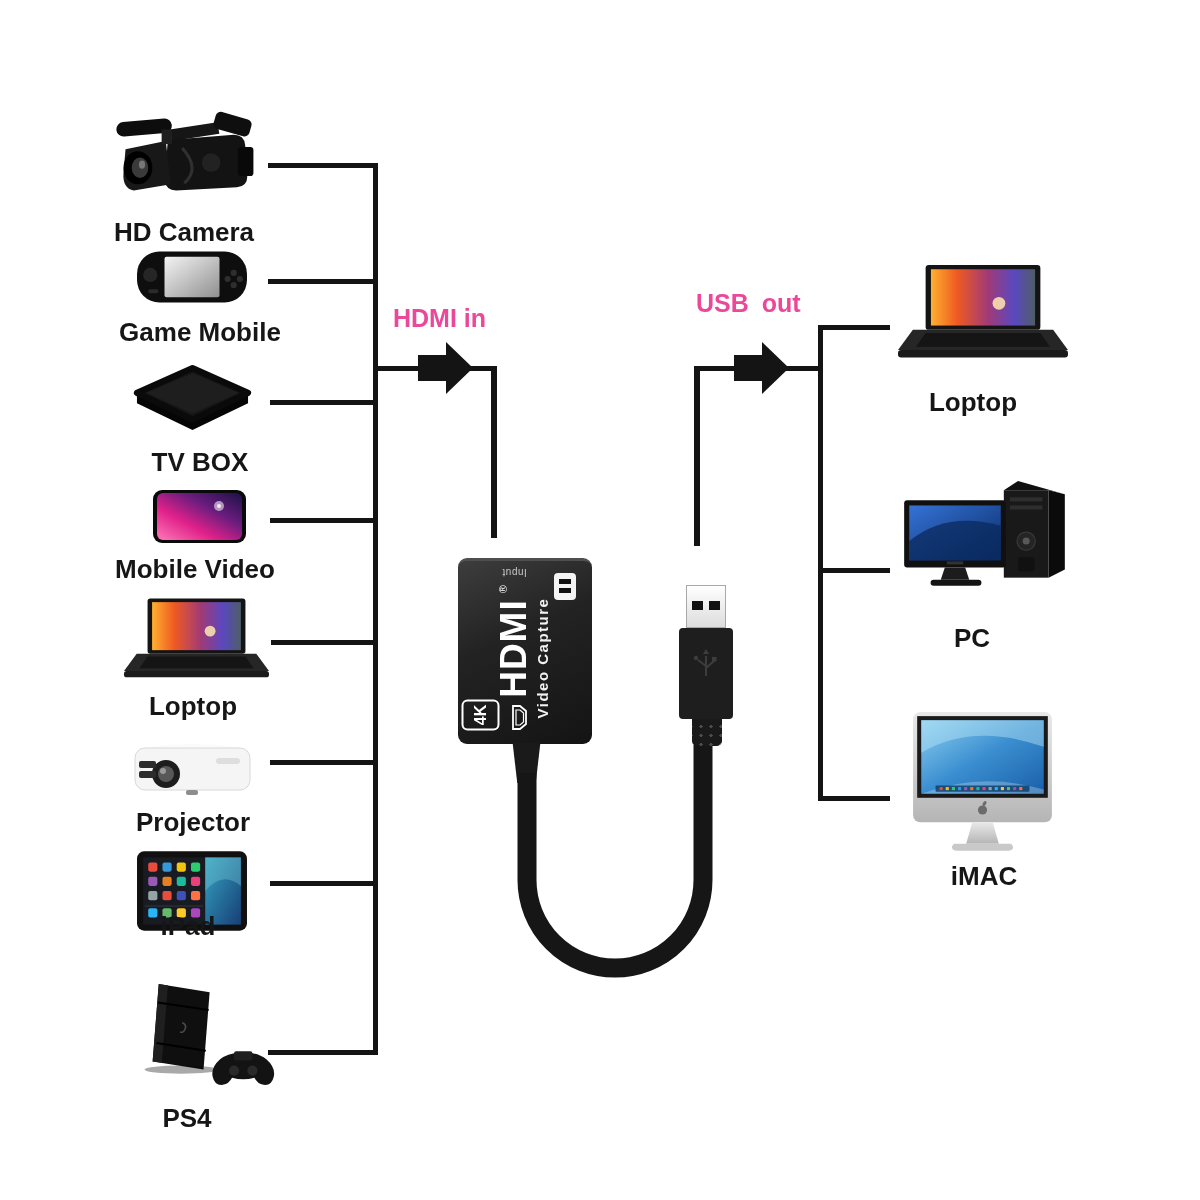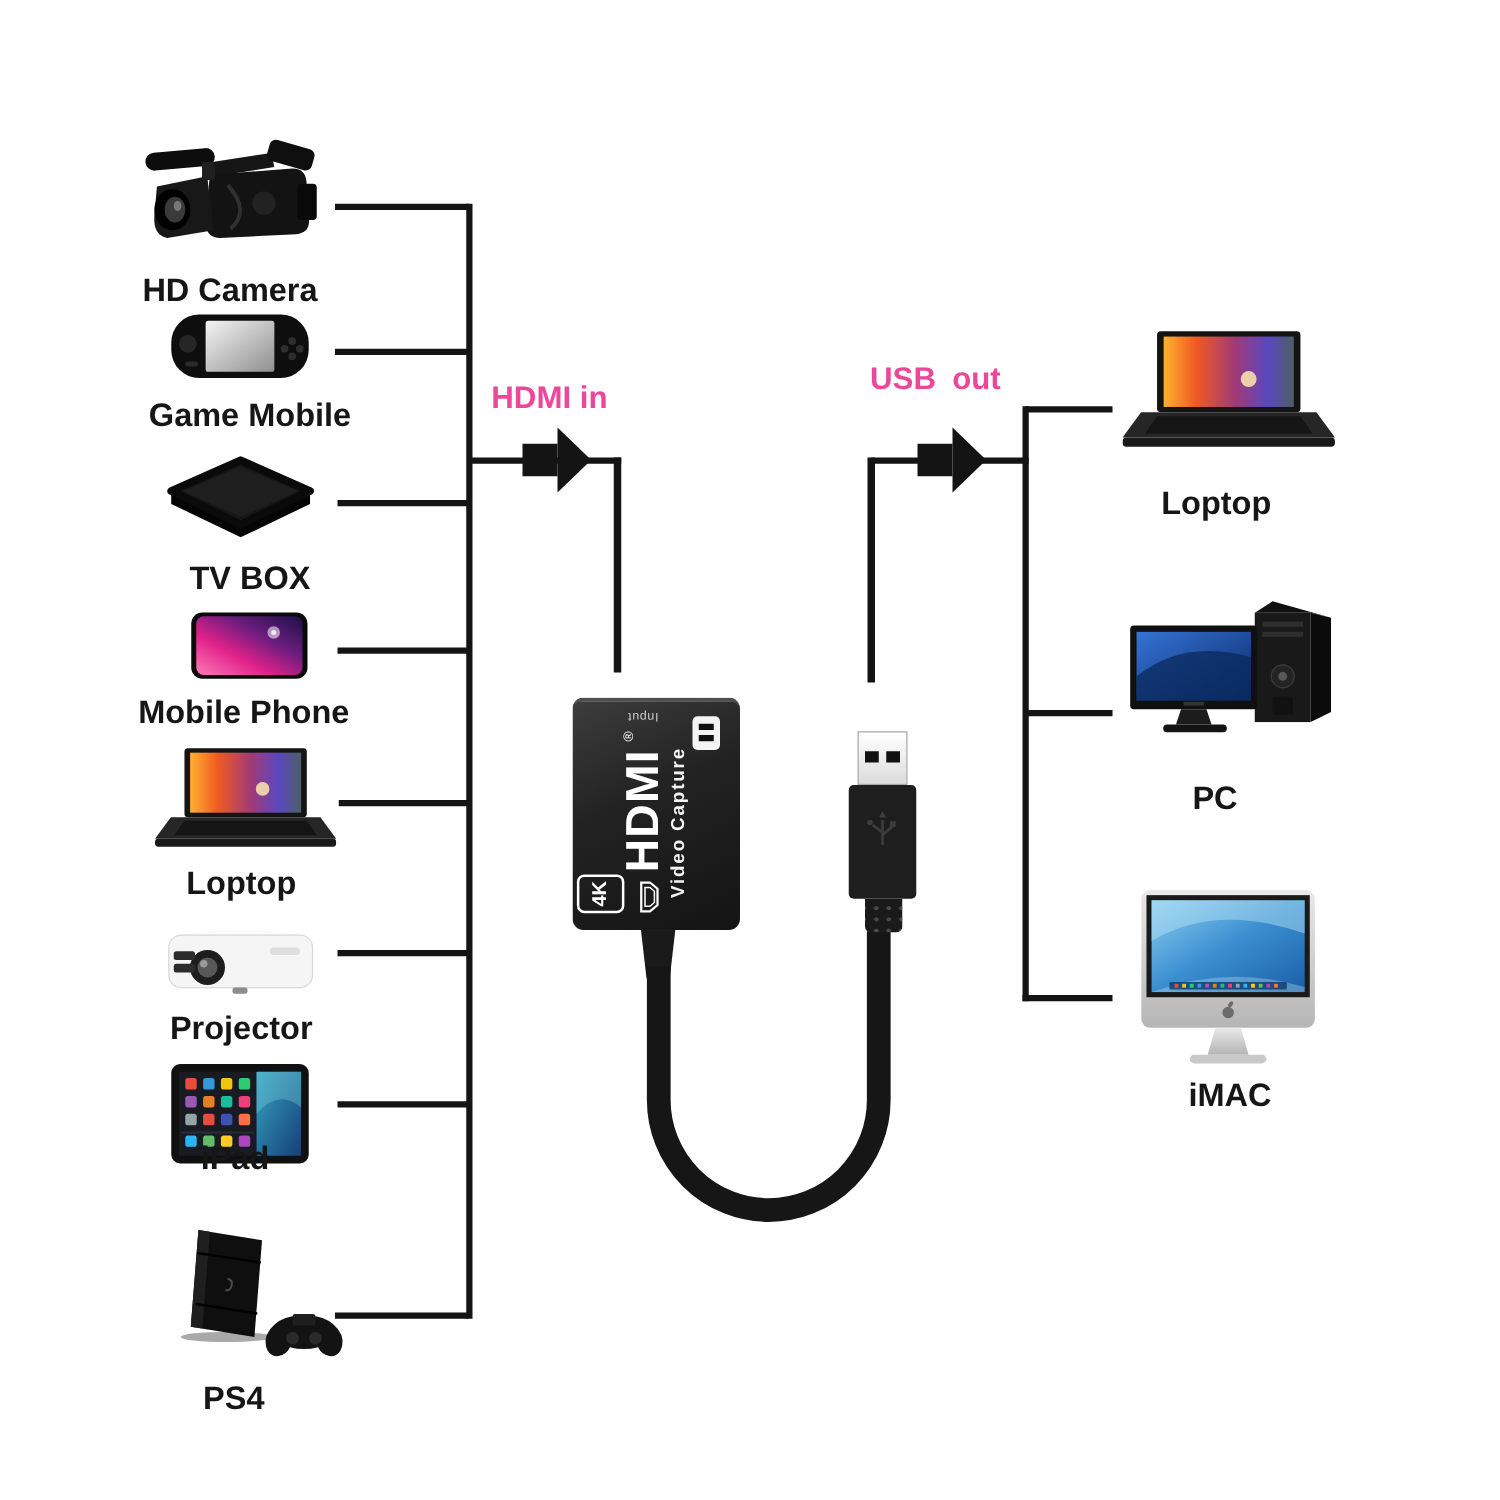--- a/index.html
+++ b/index.html
@@ -164,21 +164,21 @@
   <div class="lbl" style="left:120px;top:448px;width:160px">TV BOX</div>
 
   <div class="dev" style="left:152px;top:488px;width:95px;height:57px">
     <svg viewBox="0 0 95 55">
       <rect x="1" y="1" width="93" height="53" rx="9" fill="#0a0a0a"></rect>
       <rect x="5" y="4" width="85" height="47" rx="6" fill="url(#phoneg)"></rect>
       <circle cx="67" cy="17" r="5" fill="#ffffff" opacity=".55"></circle>
       <circle cx="67" cy="17" r="2" fill="#ffffff" opacity=".8"></circle>
     </svg>
   </div>
-  <div class="lbl" style="left:100px;top:555px;width:190px">Mobile Phone</div>
+  <div class="lbl" style="left:100px;top:555px;width:190px">Mobile Video</div>
 
   <div class="dev" style="left:124px;top:596px;width:145px;height:92px">
     <svg viewBox="0 0 160 100">
       <rect x="26" y="2" width="108" height="61" rx="3" fill="#141414"></rect>
       <rect x="31" y="6" width="98" height="53" fill="url(#fire)"></rect>
       <circle cx="95" cy="38" r="6" fill="#ffe9b0" opacity=".85"></circle>
       <path d="M14,63 L146,63 L160,82 L0,82 Z" fill="#262626"></path>
       <path d="M26,66 L134,66 L143,79 L17,79 Z" fill="#151515"></path>
       <rect x="0" y="82" width="160" height="7" rx="3" fill="#1a1a1a"></rect>
     </svg>

